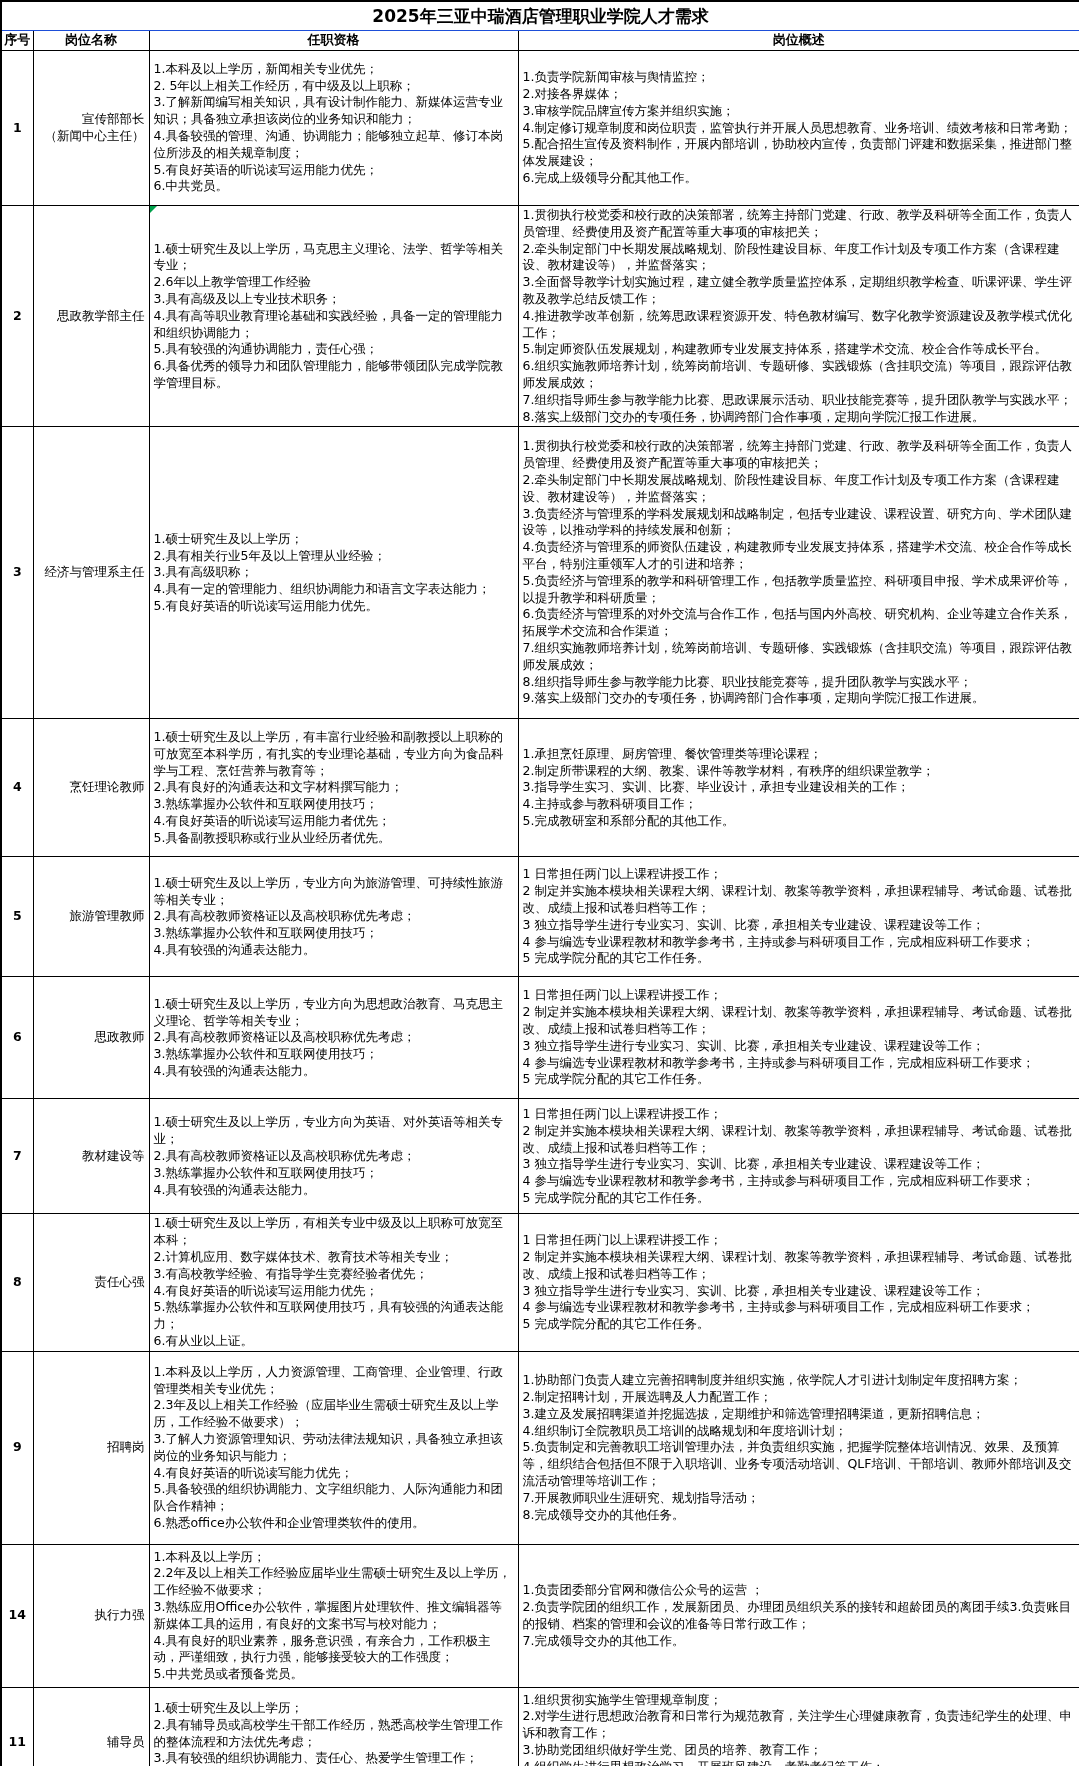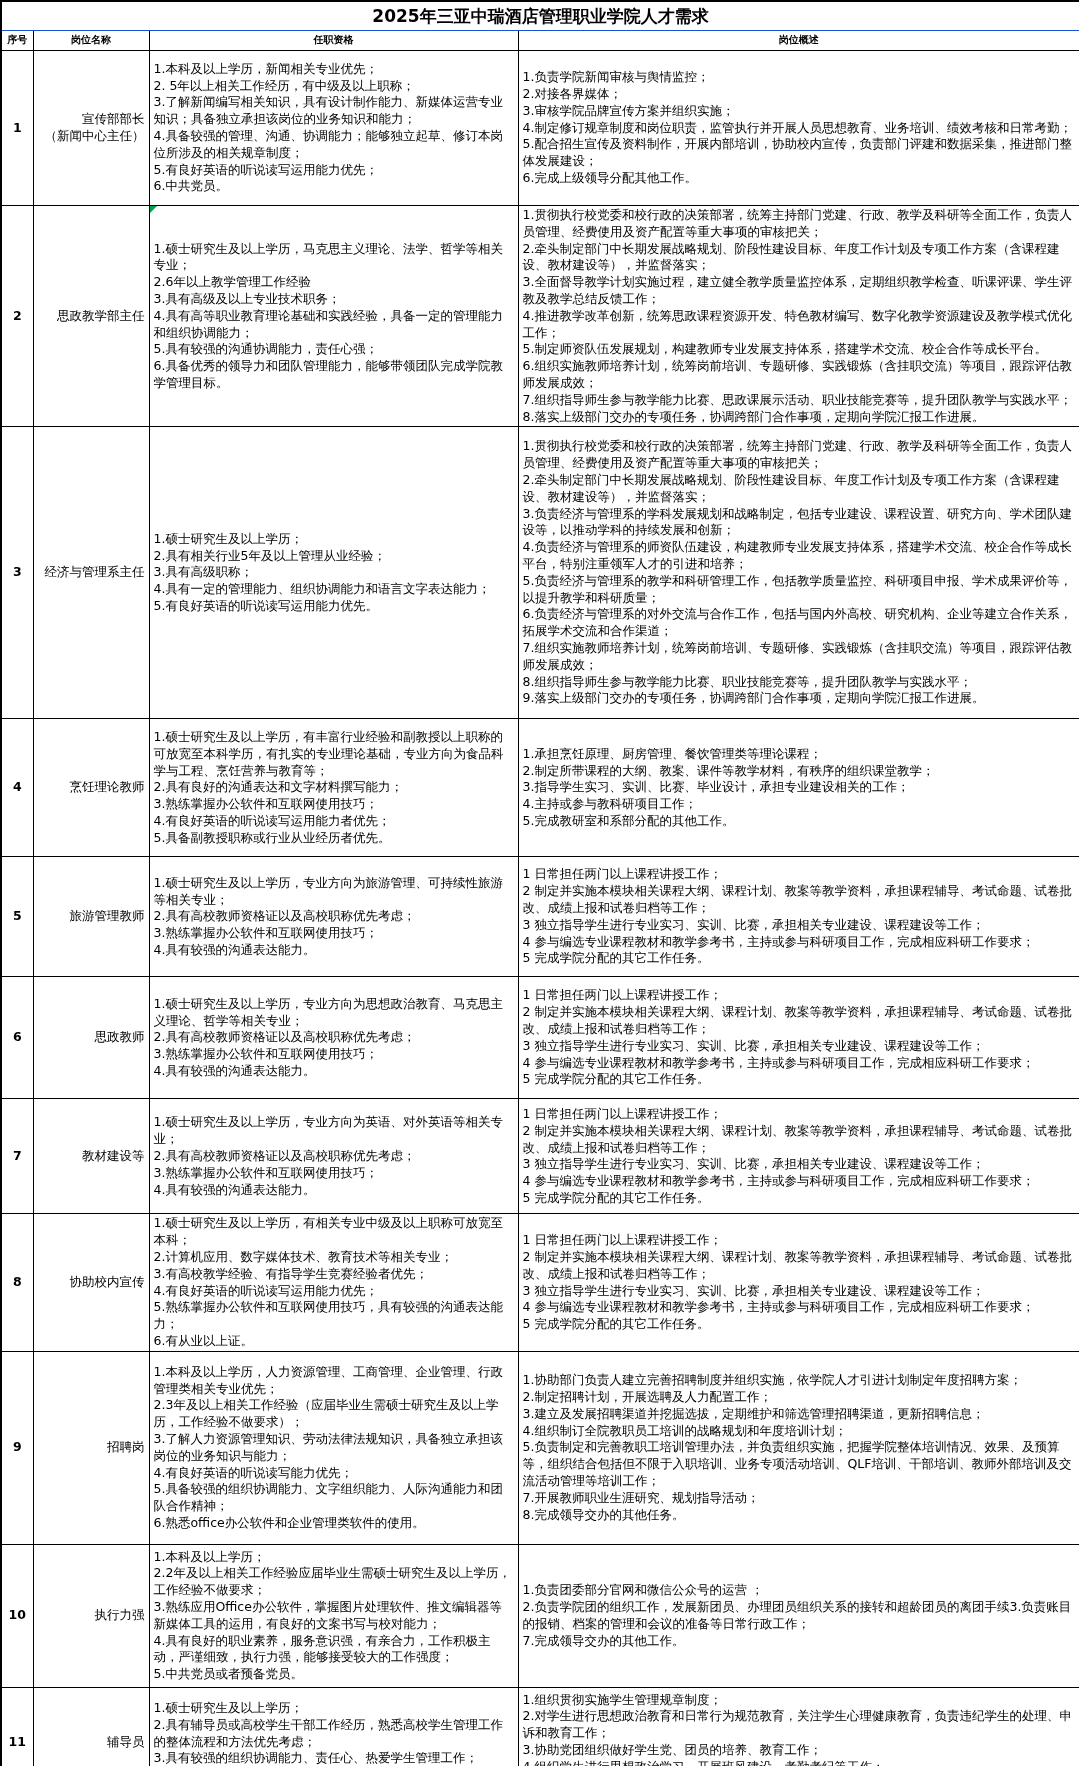--- a/index.html
+++ b/index.html
@@ -23,21 +23,21 @@
   tr.title-row td{
     font-size:17px;
     font-weight:bold;
     text-align:center;
     border:1px solid #1d4ed8;
     line-height:26px;
   }
   tr.head-row td{
     font-weight:bold;
     text-align:center;
-    font-size:10px;
+    font-size:13px;
     padding:0 2px;
   }
   td.no-cell{
     text-align:center;
     font-weight:bold;
     font-size:14px;
   }
   td.pos-cell{
     text-align:right;
   }
@@ -195,21 +195,21 @@
 4.具有较强的沟通表达能力。</td>
       <td class="ov-cell">1 日常担任两门以上课程讲授工作；
 2 制定并实施本模块相关课程大纲、课程计划、教案等教学资料，承担课程辅导、考试命题、试卷批改、成绩上报和试卷归档等工作；
 3 独立指导学生进行专业实习、实训、比赛，承担相关专业建设、课程建设等工作；
 4 参与编选专业课程教材和教学参考书，主持或参与科研项目工作，完成相应科研工作要求；
 5 完成学院分配的其它工作任务。</td>
     </tr>
 
     <tr class="r8">
       <td class="no-cell">8</td>
-      <td class="pos-cell">协助校内宣传</td>
+      <td class="pos-cell">责任心强</td>
       <td class="qual-cell">1.硕士研究生及以上学历，有相关专业中级及以上职称可放宽至本科；
 2.计算机应用、数字媒体技术、教育技术等相关专业；
 3.有高校教学经验、有指导学生竞赛经验者优先；
 4.有良好英语的听说读写运用能力优先；
 5.熟练掌握办公软件和互联网使用技巧，具有较强的沟通表达能力；
 6.有从业以上证。</td>
       <td class="ov-cell">1 日常担任两门以上课程讲授工作；
 2 制定并实施本模块相关课程大纲、课程计划、教案等教学资料，承担课程辅导、考试命题、试卷批改、成绩上报和试卷归档等工作；
 3 独立指导学生进行专业实习、实训、比赛，承担相关专业建设、课程建设等工作；
 4 参与编选专业课程教材和教学参考书，主持或参与科研项目工作，完成相应科研工作要求；
@@ -228,21 +228,21 @@
       <td class="ov-cell">1.协助部门负责人建立完善招聘制度并组织实施，依学院人才引进计划制定年度招聘方案；
 2.制定招聘计划，开展选聘及人力配置工作；
 3.建立及发展招聘渠道并挖掘选拔，定期维护和筛选管理招聘渠道，更新招聘信息；
 4.组织制订全院教职员工培训的战略规划和年度培训计划；
 5.负责制定和完善教职工培训管理办法，并负责组织实施，把握学院整体培训情况、效果、及预算等，组织结合包括但不限于入职培训、业务专项活动培训、QLF培训、干部培训、教师外部培训及交流活动管理等培训工作；
 7.开展教师职业生涯研究、规划指导活动；
 8.完成领导交办的其他任务。</td>
     </tr>
 
     <tr class="r10">
-      <td class="no-cell">10</td>
+      <td class="no-cell">14</td>
       <td class="pos-cell">执行力强</td>
       <td class="qual-cell">1.本科及以上学历；
 2.2年及以上相关工作经验应届毕业生需硕士研究生及以上学历，工作经验不做要求；
 3.熟练应用Office办公软件，掌握图片处理软件、推文编辑器等新媒体工具的运用，有良好的文案书写与校对能力；
 4.具有良好的职业素养，服务意识强，有亲合力，工作积极主动，严谨细致，执行力强，能够接受较大的工作强度；
 5.中共党员或者预备党员。</td>
       <td class="ov-cell">1.负责团委部分官网和微信公众号的运营 ；
 2.负责学院团的组织工作，发展新团员、办理团员组织关系的接转和超龄团员的离团手续3.负责账目的报销、档案的管理和会议的准备等日常行政工作；
 7.完成领导交办的其他工作。</td>
     </tr>

